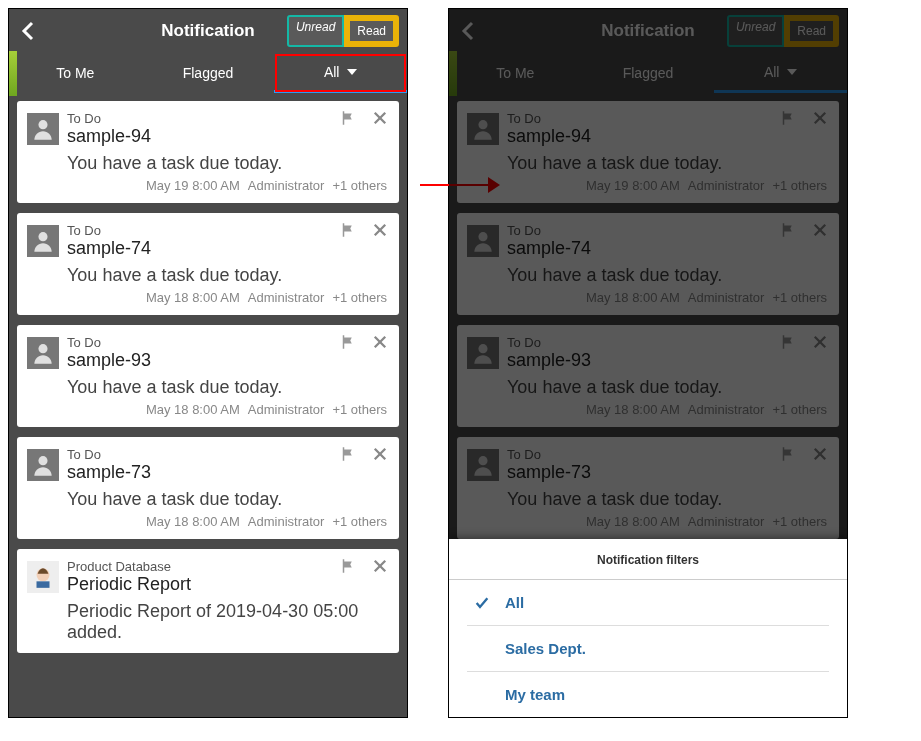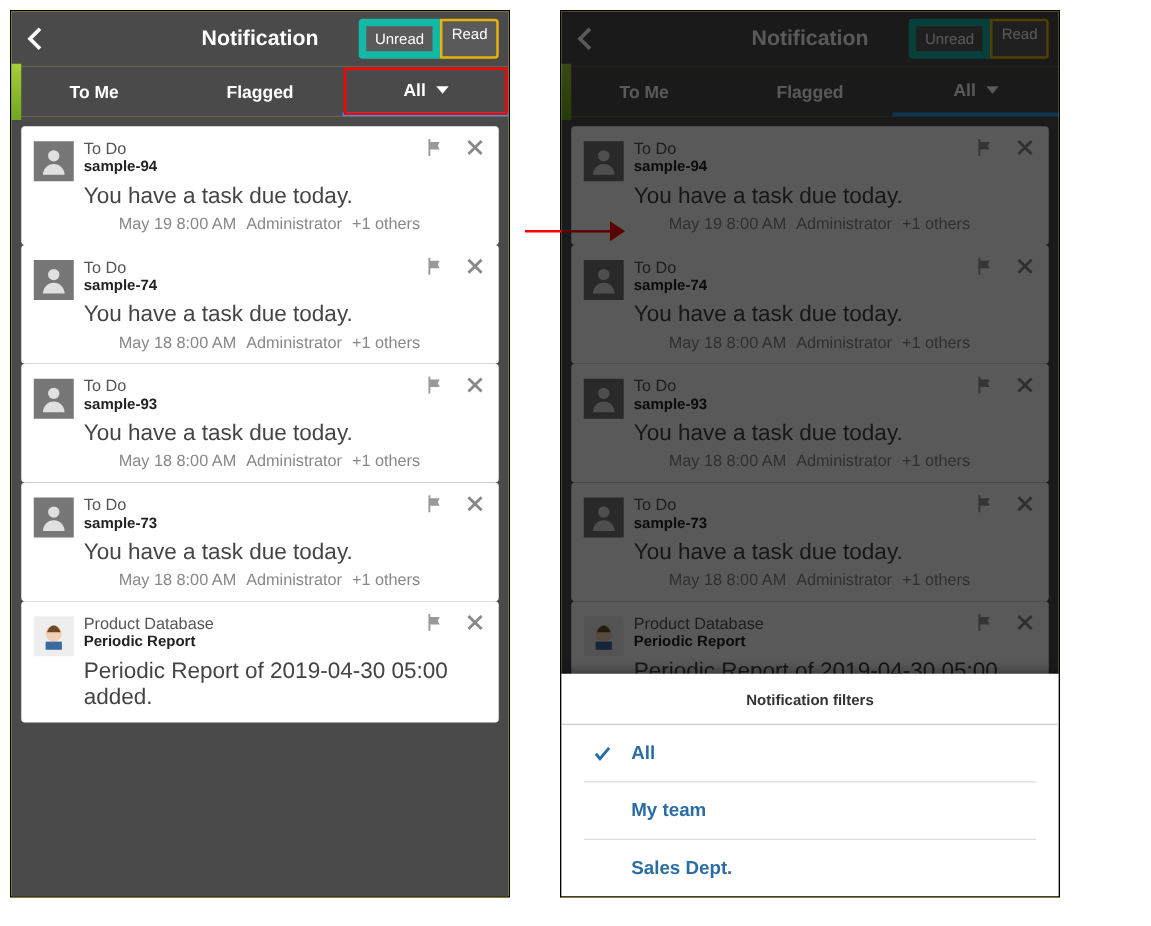--- a/index.html
+++ b/index.html
@@ -52,38 +52,39 @@
   .read-toggle {
     margin-left: auto;
     display: flex;
     border-radius: 3px;
     overflow: visible;
     font-size: 12px;
     gap: 0;
   }
   .read-toggle div {
     padding: 3px 7px;
-    border: 2px solid #eab308;
+    border: 6px solid #eab308;
     background: #5a5a5a;
     cursor: pointer;
   }
   .read-toggle .active {
-    border: 6px solid #14b8a6;
+    border: 2px solid #14b8a6;
     background: #5a5a5a;
     border-radius: 3px 0 0 3px;
+    font-style: italic;
   }
   .read-toggle .inactive {
     border-radius: 0 3px 3px 0;
   }
   .tabs {
     display: flex;
     height: 40px;
     background: #4a4a4a;
     color: #fff;
-    font-weight: 700;
+    font-weight: 400;
     font-size: 14px;
   }
   .tab {
     flex: 1;
     display: flex;
     align-items: center;
     justify-content: center;
     cursor: pointer;
     position: relative;
     gap: 8px;
@@ -107,20 +108,21 @@
     width: 8px; height: 45px;
     background: linear-gradient(#a6ce39,#6fa720);
     z-index:1;
   }
   .list {
     flex: 1;
     overflow: hidden;
     padding: 8px;
     display: flex;
     flex-direction: column;
+    gap: 10px;
     background: #4a4a4a;
   }
   .card {
     background: #fff;
     border-radius: 3px;
     padding: 10px 12px 10px 10px;
     display: flex;
     gap: 8px;
     position: relative;
   }
@@ -138,31 +140,31 @@
   .card-body {
     flex: 1;
     font-size: 14px;
     color: #333;
   }
   .card-category {
     color: #555;
     font-size: 13px;
   }
   .card-title {
-    font-weight: 700;
-    font-size: 12px;
+    font-weight: 400;
+    font-size: 18px;
     color: #222;
   }
   .card-msg {
     margin-top: 6px;
     color: #444;
     font-size: 18px;
   }
   .card-meta {
-    text-align: left;
+    text-align: right;
     font-size: 13px;
     color: #888;
     margin-top: 4px;
   }
   .card-meta span { margin-left: 8px; }
   .card-actions {
     position: absolute;
     right: 10px; top: 8px;
     display: flex;
     gap: 14px;
@@ -545,25 +547,25 @@
         <div class="sheet-option">
           <span class="check-slot">
             <svg width="16" height="16" viewBox="0 0 24 24" fill="none" stroke="#2b6ca3" stroke-width="3.5">
                 <polyline points="4 12 9 18 20 5"></polyline>
               </svg>
           </span>
           <span>All</span>
         </div>
         <div class="sheet-option">
           <span class="check-slot"></span>
-          <span>My team</span>
+          <span>Sales Dept.</span>
         </div>
         <div class="sheet-option">
           <span class="check-slot"></span>
-          <span>Sales Dept.</span>
+          <span>My team</span>
         </div>
       </div>
     </div>
   </div>
 </div>
 
 <div class="arrow">
   <div class="arrow-line"></div>
     <div class="arrow-head"></div>
 </div>

